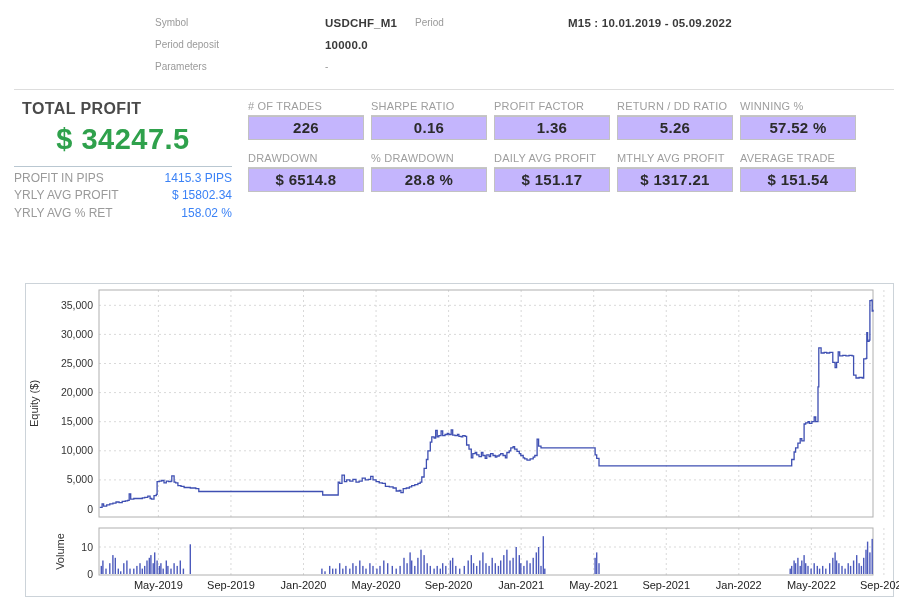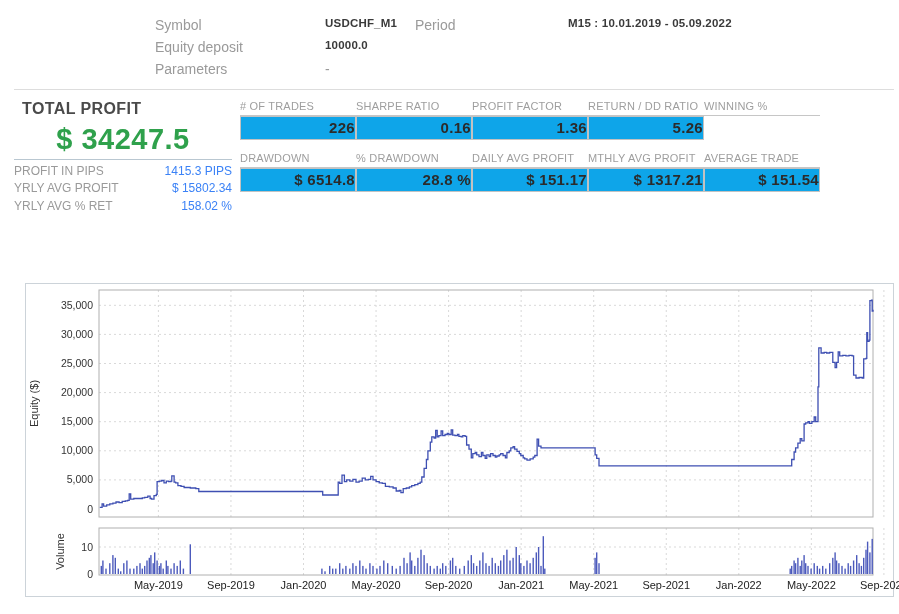--- a/index.html
+++ b/index.html
@@ -1,59 +1,59 @@
 <!DOCTYPE html>
 <html><head>
 <meta charset="utf-8">
 <style>
   html,body{margin:0;padding:0}
   body{
     width:899px;height:614px;position:relative;background:#ffffff;
     font-family:"Liberation Sans",sans-serif;overflow:hidden;
     -webkit-font-smoothing:antialiased;
   }
-  .hdr-label{position:absolute;font-size:14px;color:#9a9a9a}
+  .hdr-label{position:absolute;font-size:10px;color:#9a9a9a}
   .hdr-value{position:absolute;font-size:11.5px;font-weight:bold;color:#3a3a3a;letter-spacing:.2px}
   .divider{position:absolute;left:14px;top:89px;width:880px;height:1px;background:#dddddd}
 
   .tp-block{position:absolute;left:14px;top:100px;width:218px}
   .tp-title{padding-left:8px;font-size:16px;font-weight:bold;color:#4a4a4a;letter-spacing:.4px}
   .tp-value{text-align:center;font-size:29px;font-weight:bold;color:#2fa14c;
-            padding:5px 0 3px 0;border-bottom:1px solid #b9c7d1;letter-spacing:.5px;white-space:nowrap}
+            padding:5px 0 10px 0;border-bottom:1px solid #b9c7d1;letter-spacing:.5px;white-space:nowrap}
   .tp-row{display:flex;justify-content:space-between;padding-top:3.5px;font-size:12px;line-height:14px}
   .tp-row .lbl{color:#9a9a9a}
   .tp-row .val{color:#3b82f6}
 
-  .stats-row{position:absolute;left:240px;display:flex;}
+  .stats-row{position:absolute;left:248px;display:flex;gap:7px}
   #stats-row1{top:100px}
   #stats-row2{top:152px}
   .stat{width:116px}
   .stat-label{font-size:11px;color:#9e9e9e;border-bottom:1px solid #c6c6c6;
               padding-bottom:3px;white-space:nowrap;overflow:hidden;letter-spacing:.2px}
-  .stat-box{border:1px solid #c2c2c2;height:22px;line-height:22px;text-align:right;
-            font-size:15px;font-weight:bold;color:#2b2b2b;letter-spacing:.3px;background:#0ea5e9}
+  .stat-box{border:1px solid #c2c2c2;height:22px;line-height:22px;text-align:center;
+            font-size:15px;font-weight:bold;color:#2b2b2b;letter-spacing:.3px;background:#c4b5fd}
 
   .chart-frame{position:absolute;left:25px;top:283px;width:867px;height:312px;
                border:1px solid #ccd3d9;background:#fff}
   .chart-frame svg{overflow:visible;display:block}
   .grid{stroke:#d9d9d9;stroke-width:1;stroke-dasharray:2,3;fill:none}
   .frame{fill:none;stroke:#b0b0b0;stroke-width:1}
   .tick{font-family:"Liberation Sans",sans-serif;font-size:10.5px;fill:#333333}
   .xtick{font-family:"Liberation Sans",sans-serif;font-size:11px;fill:#222222}
   .axis{font-family:"Liberation Sans",sans-serif;font-size:11px;fill:#333333}
 </style>
 </head>
 <body>
 
 <div>
   <span class="hdr-label" style="left:155px;top:17px">Symbol</span>
   <span class="hdr-value" style="left:325px;top:17px">USDCHF_M1</span>
   <span class="hdr-label" style="left:415px;top:17px">Period</span>
   <span class="hdr-value" style="left:568px;top:17px">M15 : 10.01.2019 - 05.09.2022</span>
-  <span class="hdr-label" style="left:155px;top:39px">Equity deposit</span>
+  <span class="hdr-label" style="left:155px;top:39px">Period deposit</span>
   <span class="hdr-value" style="left:325px;top:39px">10000.0</span>
   <span class="hdr-label" style="left:155px;top:61px">Parameters</span>
   <span class="hdr-label" style="left:325px;top:61px">-</span>
 </div>
 
 <div class="divider"></div>
 
 <div class="tp-block">
   <div class="tp-title">TOTAL PROFIT</div>
   <div class="tp-value">$ 34247.5</div>
@@ -85,20 +85,21 @@
     <div class="stat">
       <div class="stat-label">PROFIT FACTOR</div>
       <div class="stat-box">1.36</div>
     </div>
     <div class="stat">
       <div class="stat-label">RETURN / DD RATIO</div>
       <div class="stat-box">5.26</div>
     </div>
     <div class="stat">
       <div class="stat-label">WINNING %</div>
+      <div class="stat-box">57.52 %</div>
     </div>
   </div>
 <div class="stats-row" id="stats-row2">
     <div class="stat">
       <div class="stat-label">DRAWDOWN</div>
       <div class="stat-box">$ 6514.8</div>
     </div>
     <div class="stat">
       <div class="stat-label">% DRAWDOWN</div>
       <div class="stat-box">28.8 %</div>

